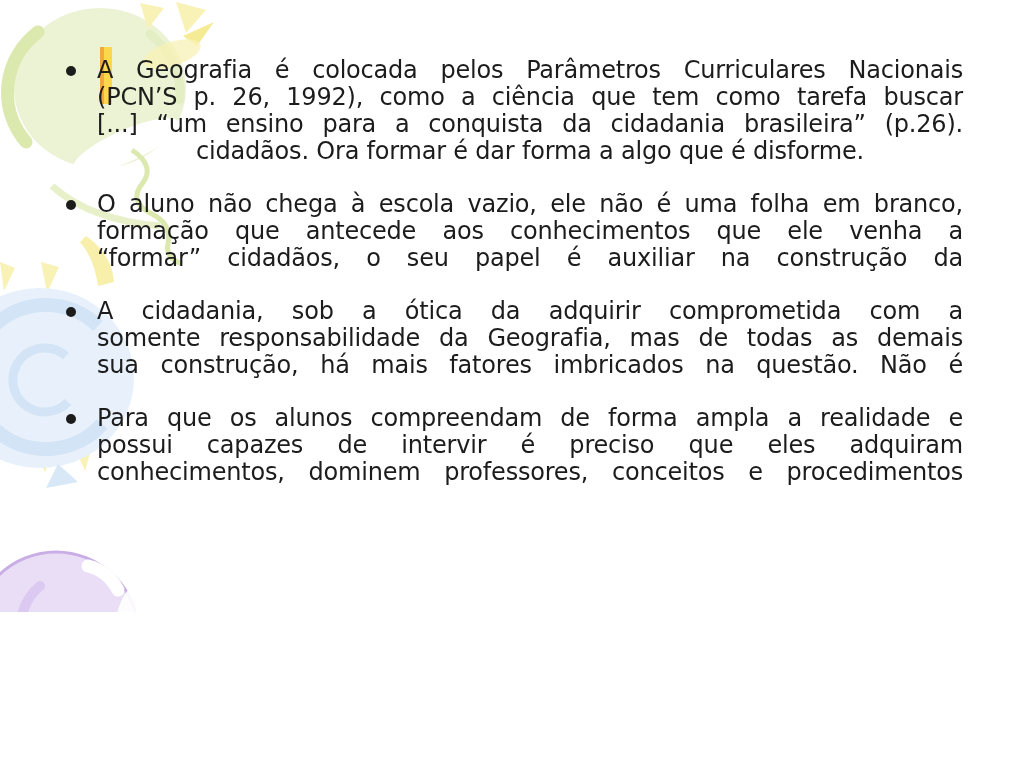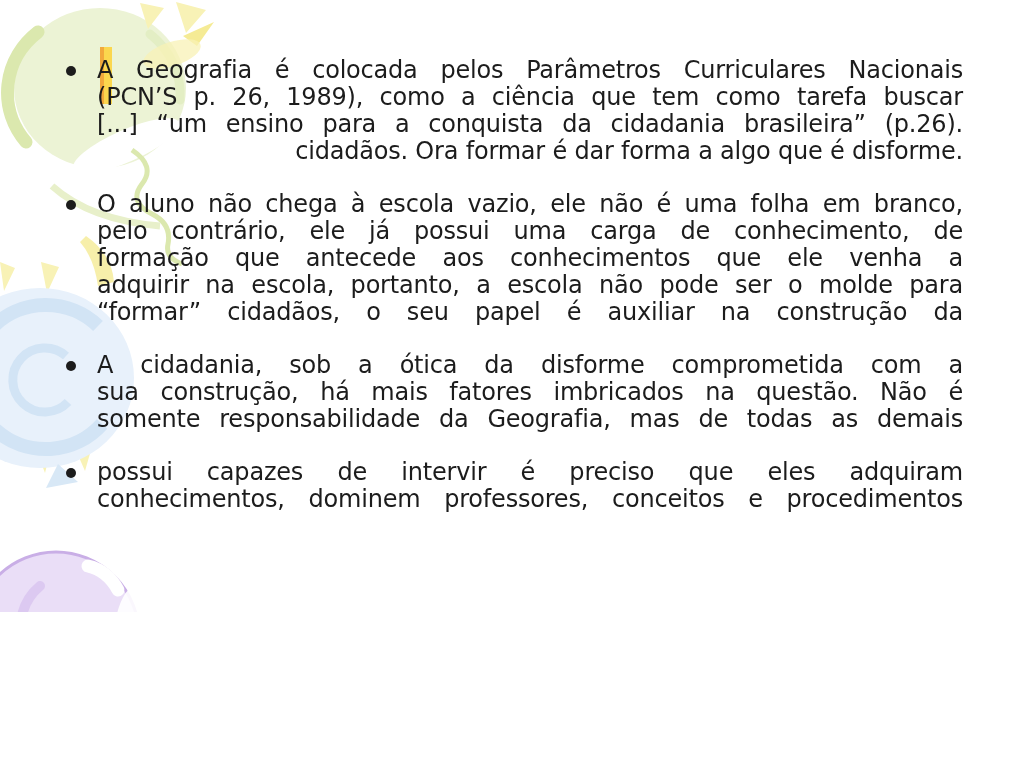--- a/index.html
+++ b/index.html
@@ -19,21 +19,21 @@
     background: var(--text, #1c1c1c);
     margin: 9px 21px 0 0;
   }
   .lines {
     flex: 1 1 auto;
     color: var(--text, #1c1c1c);
     font-size: 24px;
     line-height: 27px;
     letter-spacing: -0.2px;
   }
-  .line { min-height: 27px; text-align: right; }
+  .line { min-height: 27px; text-align: center; }
   .line.just { text-align: justify; text-align-last: justify; }
 
   
   .green-fill   { fill: var(--green-fill); }
   .green-stroke { stroke: var(--green-stroke); }
   .blue-fill    { fill: var(--blue-fill); }
   .blue-stroke  { stroke: var(--blue-stroke); }
   .purple-fill  { fill: var(--purple-fill); }
   .purple-stroke{ stroke: var(--purple-stroke); }
   .confetti-pale   { fill: var(--confetti-pale); }
@@ -104,45 +104,44 @@
       <polygon class="confetti-bright" points="93,752 99,694 113,749"></polygon>
       <polygon class="confetti-bright" points="113,712 133,688 137,713"></polygon>
     </g>
   </svg>
 
   <div class="content">
       <div class="para">
         <span class="dot"></span>
         <div class="lines">
           <div class="line just">A Geografia é colocada pelos Parâmetros Curriculares Nacionais</div>
-          <div class="line just">(PCN’S p. 26, 1989), como a ciência que tem como tarefa buscar</div>
+          <div class="line just">(PCN’S p. 26, 1992), como a ciência que tem como tarefa buscar</div>
           <div class="line just">[...] “um ensino para a conquista da cidadania brasileira” (p.26).</div>
           <div class="line">cidadãos. Ora formar é dar forma a algo que é disforme.</div>
         </div>
       </div>
       <div class="para">
         <span class="dot"></span>
         <div class="lines">
           <div class="line just">O aluno não chega à escola vazio, ele não é uma folha em branco,</div>
-          <div class="line just">pelo contrário, ele já possui uma carga de conhecimento, de</div>
           <div class="line just">formação que antecede aos conhecimentos que ele venha a</div>
-          <div class="line just">adquirir na escola, portanto, a escola não pode ser o molde para</div>
           <div class="line just">“formar” cidadãos, o seu papel é auxiliar na construção da</div>
         </div>
       </div>
       <div class="para">
         <span class="dot"></span>
         <div class="lines">
-          <div class="line just">A cidadania, sob a ótica da disforme comprometida com a</div>
+          <div class="line just">A cidadania, sob a ótica da adquirir comprometida com a</div>
+          <div class="line just">somente responsabilidade da Geografia, mas de todas as demais</div>
           <div class="line just">sua construção, há mais fatores imbricados na questão. Não é</div>
-          <div class="line just">somente responsabilidade da Geografia, mas de todas as demais</div>
         </div>
       </div>
       <div class="para">
         <span class="dot"></span>
         <div class="lines">
+          <div class="line just">Para que os alunos compreendam de forma ampla a realidade e</div>
           <div class="line just">possui capazes de intervir é preciso que eles adquiram</div>
           <div class="line just">conhecimentos, dominem professores, conceitos e procedimentos</div>
         </div>
       </div>
     </div>
 
 </div>
 
 </body></html>

